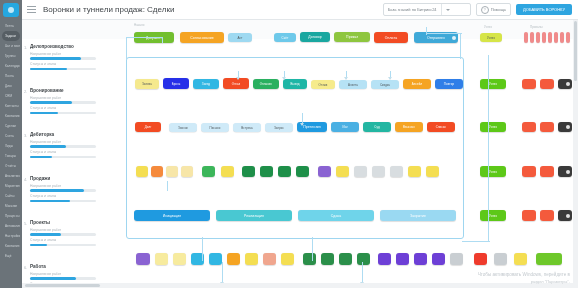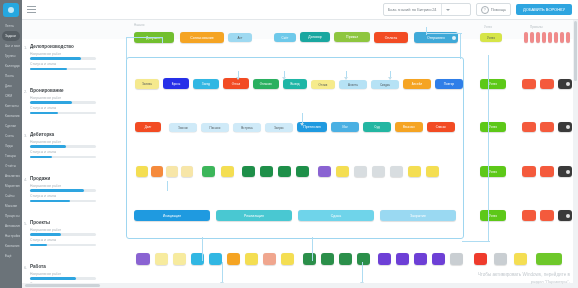--- a/index.html
+++ b/index.html
@@ -222,20 +222,21 @@
         </div>
       </div>
   </div>
 
   <div class="topbar">
     <div class="burger">
       <i></i>
         <i></i>
         <i></i>
     </div>
+    <div class="page-title">Воронки и туннели продаж: Сделки</div>
     <div class="top-right">
       <div class="kb-select">
         <span>База знаний по Битрикс24</span>
         <div class="kb-sep"></div>
         <div class="caret"></div>
       </div>
       <div class="help-btn">
         <div class="q-ic">?</div>
         <span>Помощь</span>
       </div>

